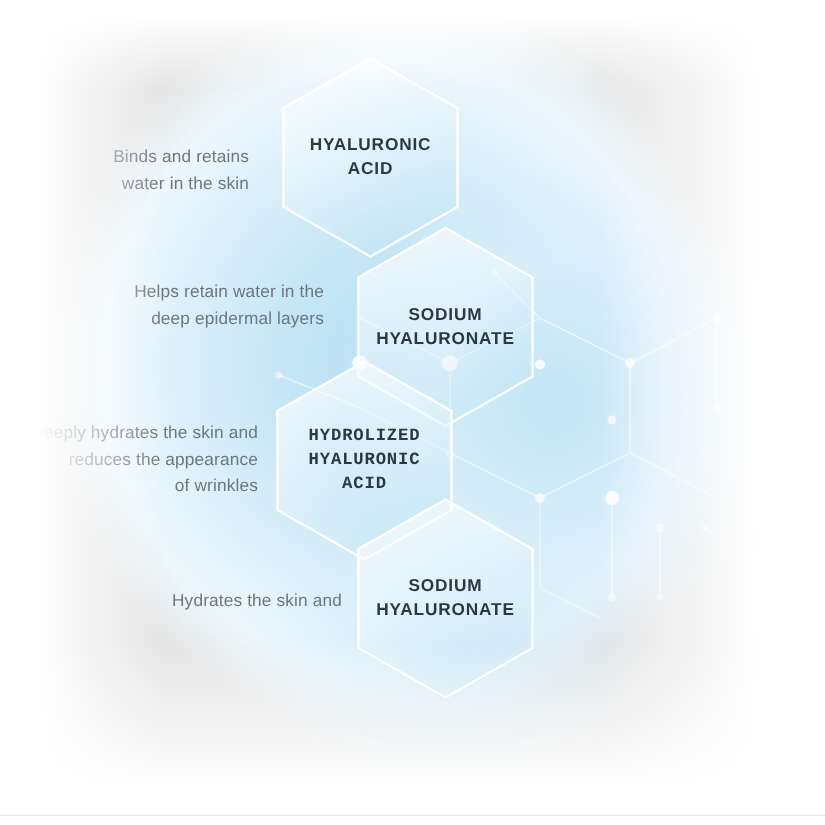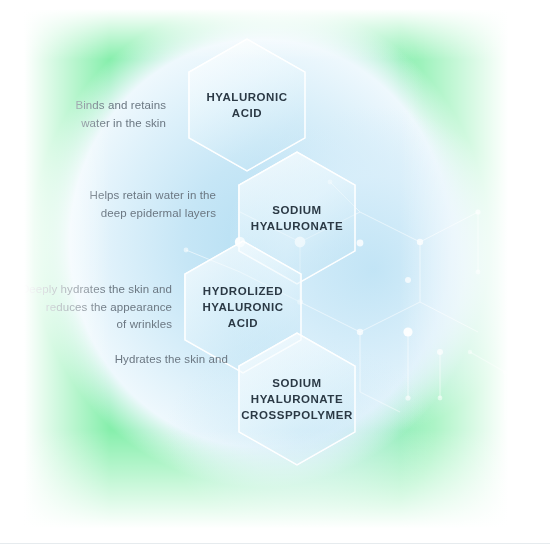--- a/index.html
+++ b/index.html
@@ -9,21 +9,21 @@
   }
   body {
     font-family: "Liberation Sans", sans-serif;
   }
 
   #stage {
     position: relative;
     width: 550px;
     height: 550px;
     overflow: hidden;
-    background: #86efac;
+    background: #e5e5e5;
   }
 
   
   .glow {
     position: absolute;
     pointer-events: none;
   }
   .glow-core {
     left: 35px;
     top: -20px;
@@ -232,21 +232,21 @@
       <svg width="118" height="134" viewBox="0 0 118 134">
         <polygon points="59,1 117,34 117,100 59,133 1,100 1,34" fill="none" stroke="#ffffff" stroke-width="1.6" opacity=".95"></polygon>
       </svg>
     </div>
     <div class="hex-label">
       <span>SODIUM</span>
       <span>HYALURONATE</span>
     </div>
   </div>
 
-  <div class="hex" style="left:184px; top:240px; width:118px; height:134px;">
+  <div class="hex" style="left:184px; top:240px; width:118px; height:134px;font-family:Liberation Mono, monospace;">
     <div class="hex-fill"></div>
     <div class="hex-edge">
       <svg width="118" height="134" viewBox="0 0 118 134">
         <polygon points="59,1 117,34 117,100 59,133 1,100 1,34" fill="none" stroke="#ffffff" stroke-width="1.6" opacity=".95"></polygon>
       </svg>
     </div>
     <div class="hex-label">
       <span>HYDROLIZED</span>
       <span>HYALURONIC</span>
       <span>ACID</span>
@@ -256,41 +256,40 @@
   <div class="hex" style="left:238px; top:332px; width:118px; height:134px;">
     <div class="hex-fill"></div>
     <div class="hex-edge">
       <svg width="118" height="134" viewBox="0 0 118 134">
         <polygon points="59,1 117,34 117,100 59,133 1,100 1,34" fill="none" stroke="#ffffff" stroke-width="1.6" opacity=".95"></polygon>
       </svg>
     </div>
     <div class="hex-label">
       <span>SODIUM</span>
       <span>HYALURONATE</span>
-      <span>CROSSPPOLYMER</span>
     </div>
   </div>
 
   <div class="caption" style="left:0px; top:97px; width:166px;">
     <span>Binds and retains</span>
     <span>water in the skin</span>
   </div>
 
   <div class="caption" style="left:0px; top:187px; width:216px;">
     <span>Helps retain water in the</span>
     <span>deep epidermal layers</span>
   </div>
 
   <div class="caption" style="left:0px; top:281px; width:172px;">
     <span>Deeply hydrates the skin and</span>
     <span>reduces the appearance</span>
     <span>of wrinkles</span>
   </div>
 
-  <div class="caption" style="left:0px; top:351px; width:228px;">
+  <div class="caption" style="left:0px; top:393px; width:228px;">
     <span>Hydrates the skin and</span>
   </div>
 
   <div class="glow fade-left"></div>
   <div class="glow fade-right"></div>
   <div class="glow fade-top"></div>
   <div class="glow fade-bottom"></div>
 
   <div class="divider"></div>
 </div>

